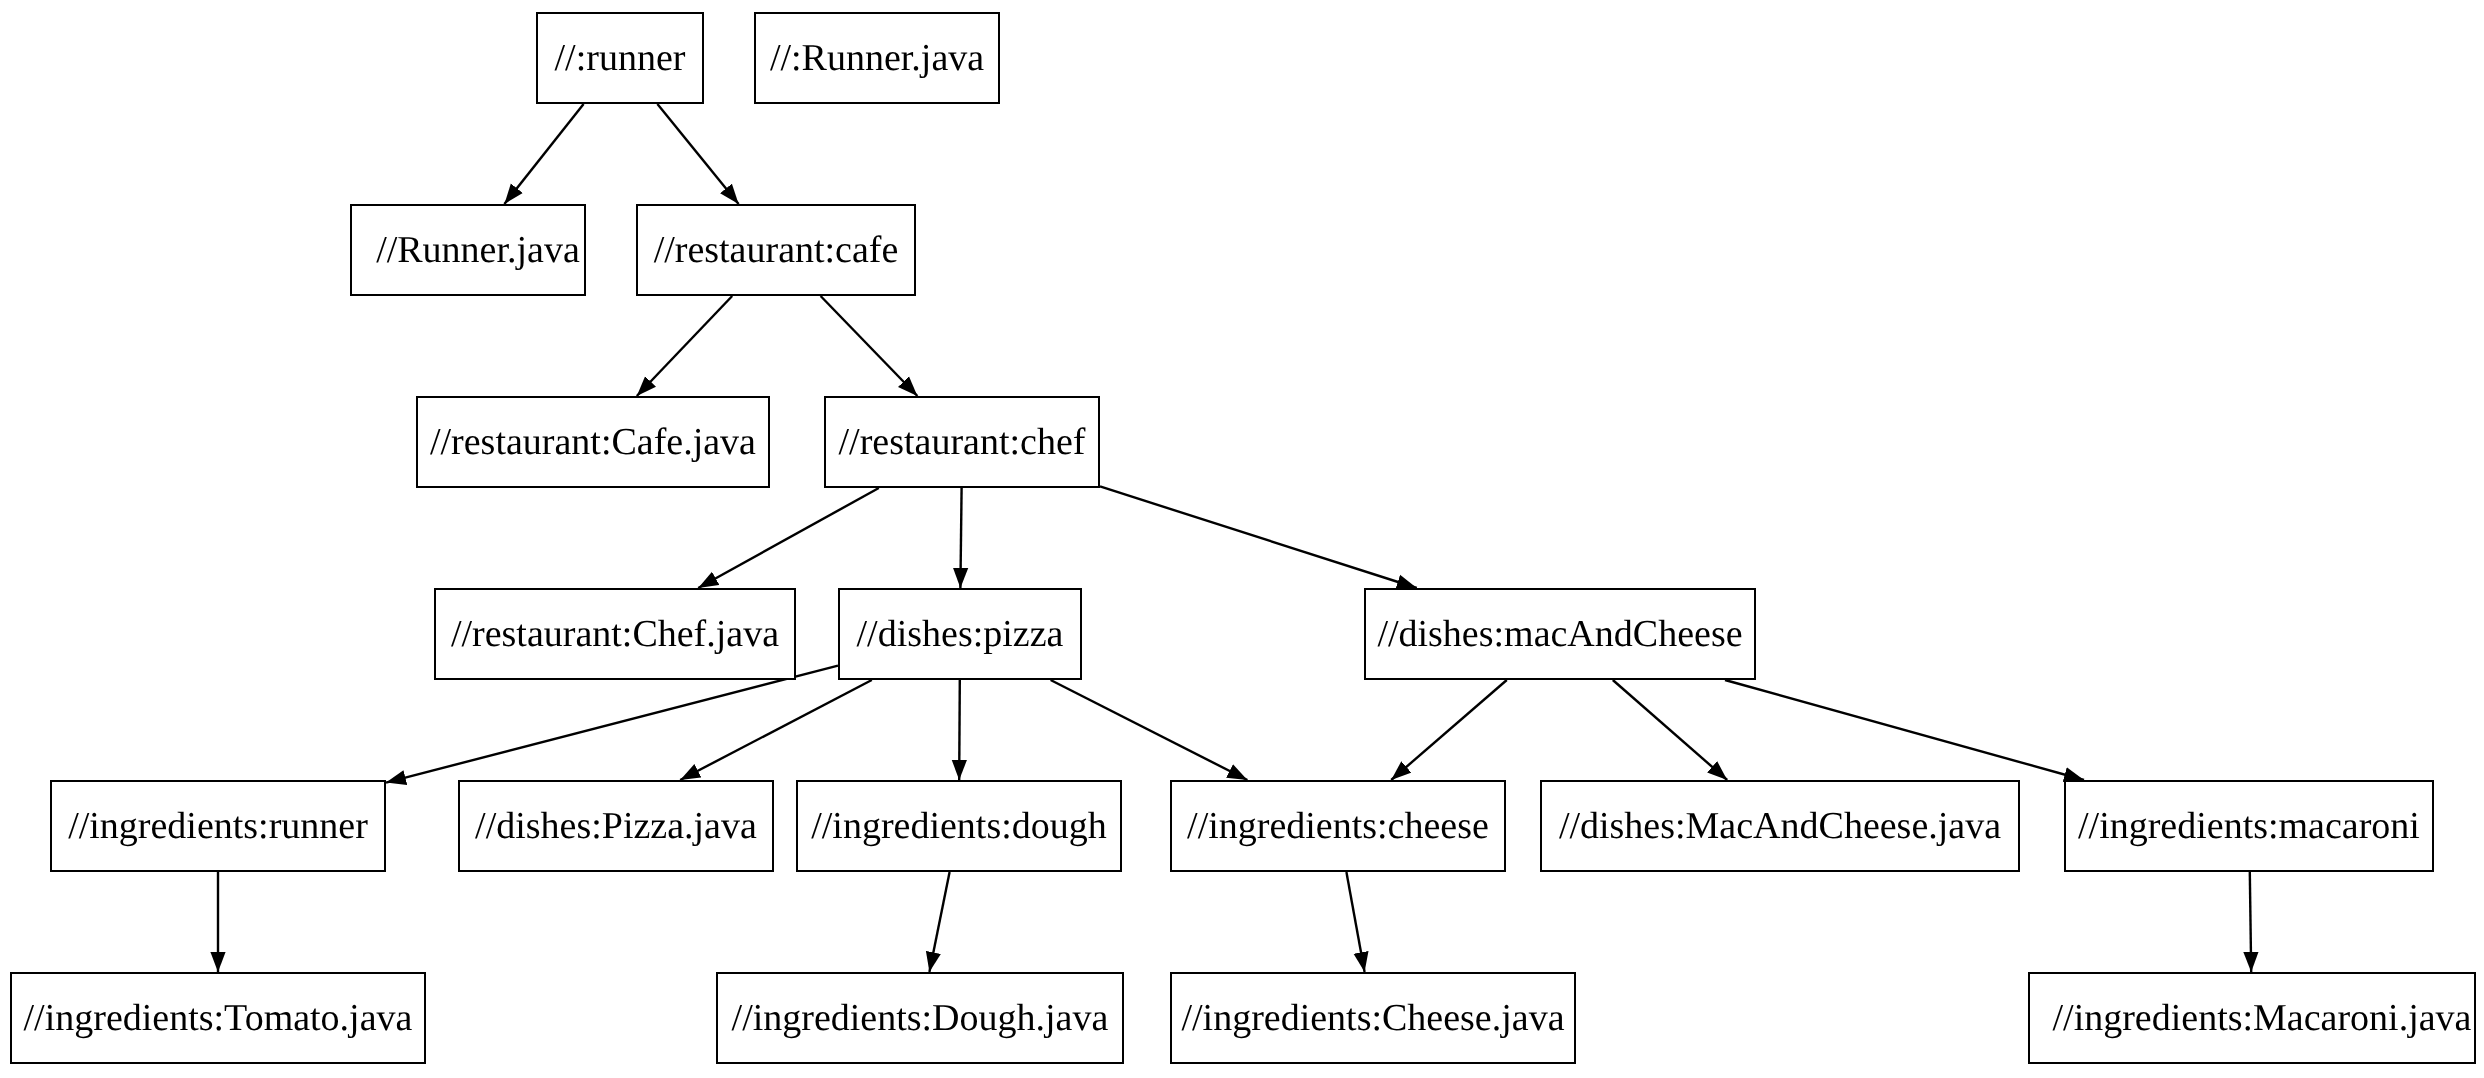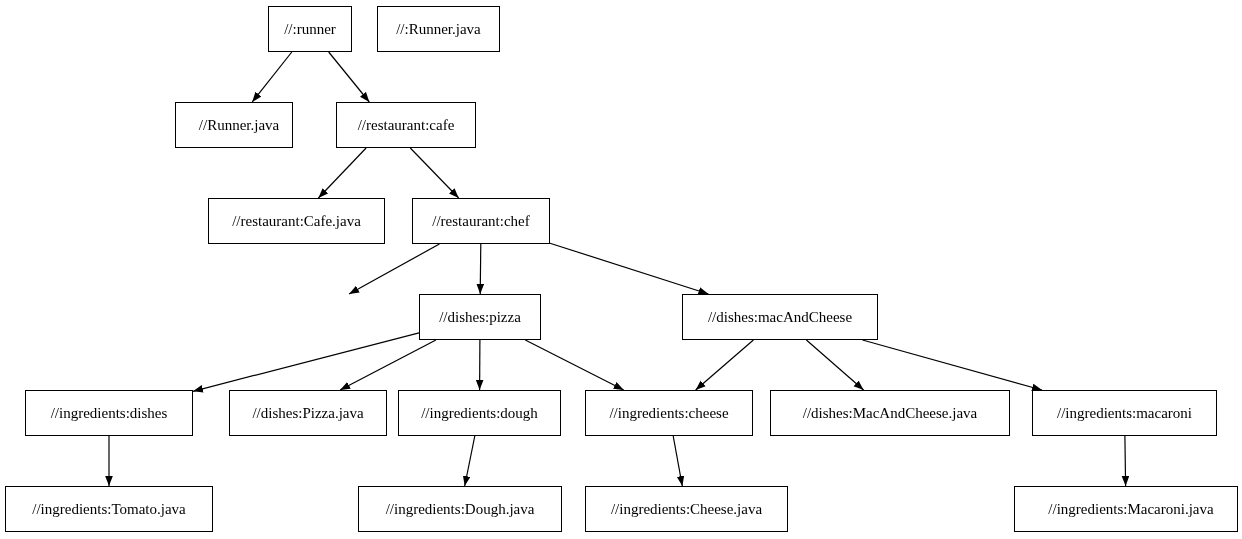--- a/index.html
+++ b/index.html
@@ -23,21 +23,21 @@
     height: 539px;
   }
   .node {
     position: absolute;
     box-sizing: border-box;
     border: 1.4px solid #000000;
     background: #ffffff;
     display: flex;
     align-items: center;
     justify-content: center;
-    font-size: 15px;
+    font-size: 19px;
     color: #000000;
     white-space: nowrap;
     line-height: 1;
   }
 </style>
 </head>
 <body>
 
 <div id="canvas">
   <svg id="edges" xmlns="http://www.w3.org/2000/svg">
@@ -67,37 +67,40 @@
     </svg>
 <div class="node" style="left: 268px; top: 6px; width: 84px; height: 46px;">
       <span>//:runner</span>
     </div>
     <div class="node" style="left: 377px; top: 6px; width: 123px; height: 46px;">
       <span>//:Runner.java</span>
     </div>
     <div class="node" style="left: 175px; top: 102px; width: 118px; height: 46px; padding-left: 10px;">
       <span>//Runner.java</span>
     </div>
-    <div class="node" style="left: 336px; top: 102px; width: 140px; height: 46px;">
+    <div class="node" style="left: 318px; top: 102px; width: 140px; height: 46px;">
       <span>//restaurant:cafe</span>
     </div>
     <div class="node" style="left: 208px; top: 198px; width: 177px; height: 46px;">
       <span>//restaurant:Cafe.java</span>
     </div>
     <div class="node" style="left: 412px; top: 198px; width: 138px; height: 46px;">
       <span>//restaurant:chef</span>
     </div>
+    <div class="node" style="left: 217px; top: 294px; width: 181px; height: 46px;">
+      <span>//restaurant:Chef.java</span>
+    </div>
     <div class="node" style="left: 419px; top: 294px; width: 122px; height: 46px;">
       <span>//dishes:pizza</span>
     </div>
     <div class="node" style="left: 682px; top: 294px; width: 196px; height: 46px;">
       <span>//dishes:macAndCheese</span>
     </div>
     <div class="node" style="left: 25px; top: 390px; width: 168px; height: 46px;">
-      <span>//ingredients:dishes</span>
+      <span>//ingredients:runner</span>
     </div>
     <div class="node" style="left: 217px; top: 390px; width: 158px; height: 46px; margin-left: 12px;">
       <span>//dishes:Pizza.java</span>
     </div>
     <div class="node" style="left: 398px; top: 390px; width: 163px; height: 46px;">
       <span>//ingredients:dough</span>
     </div>
     <div class="node" style="left: 585px; top: 390px; width: 168px; height: 46px;">
       <span>//ingredients:cheese</span>
     </div>

